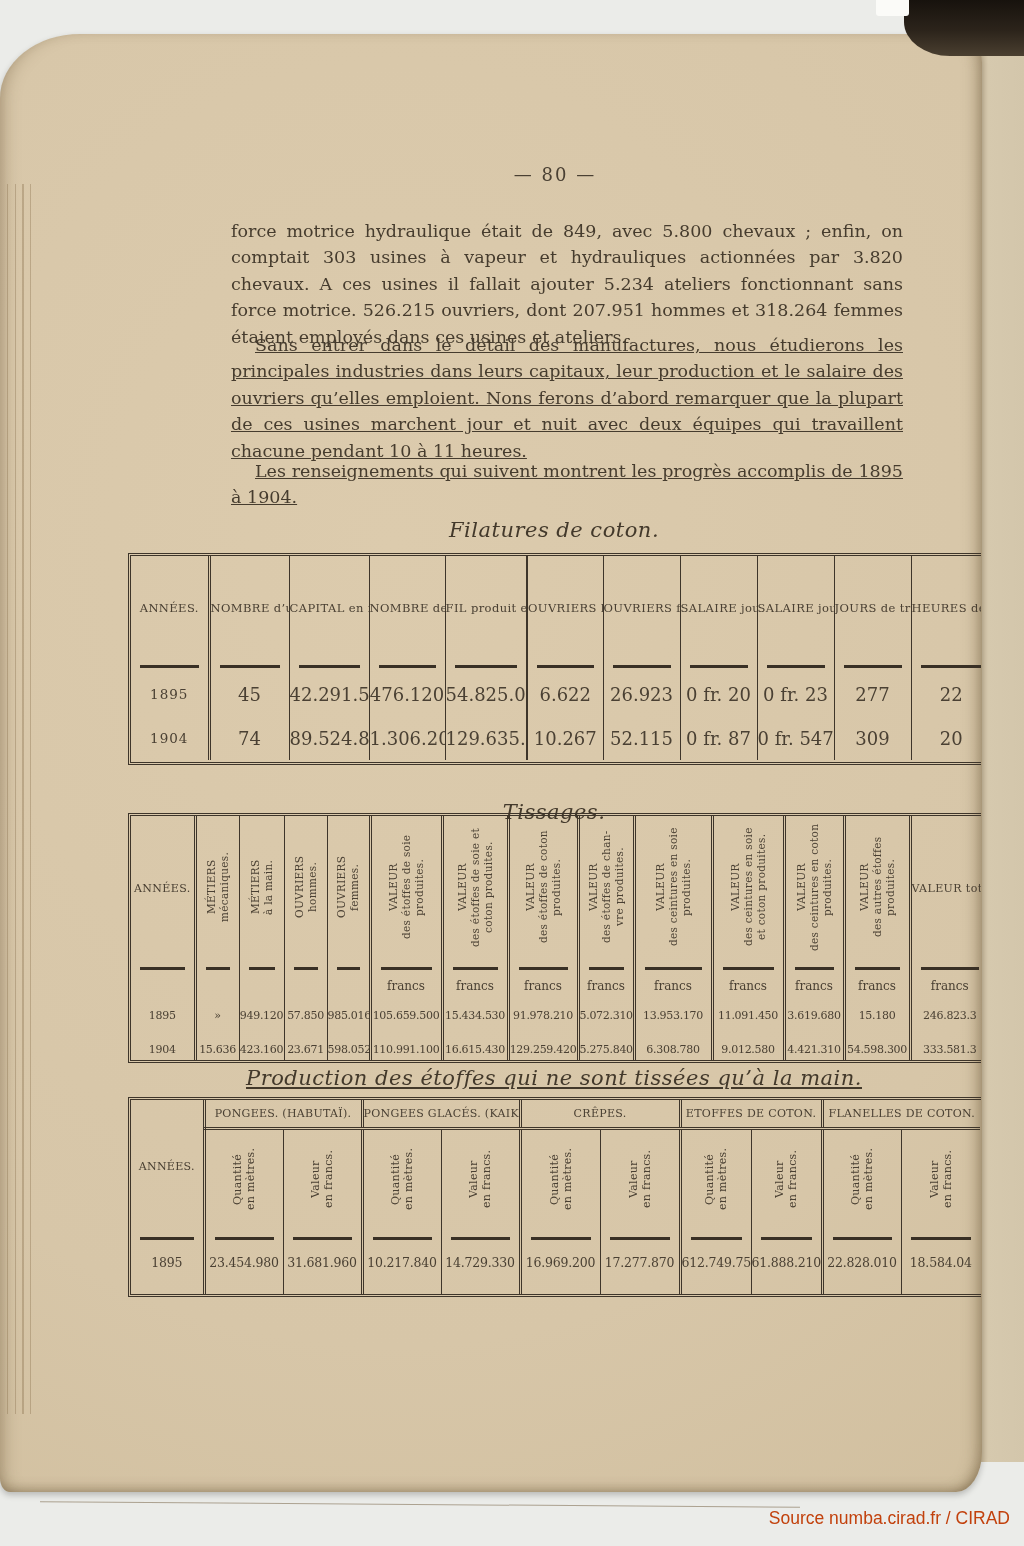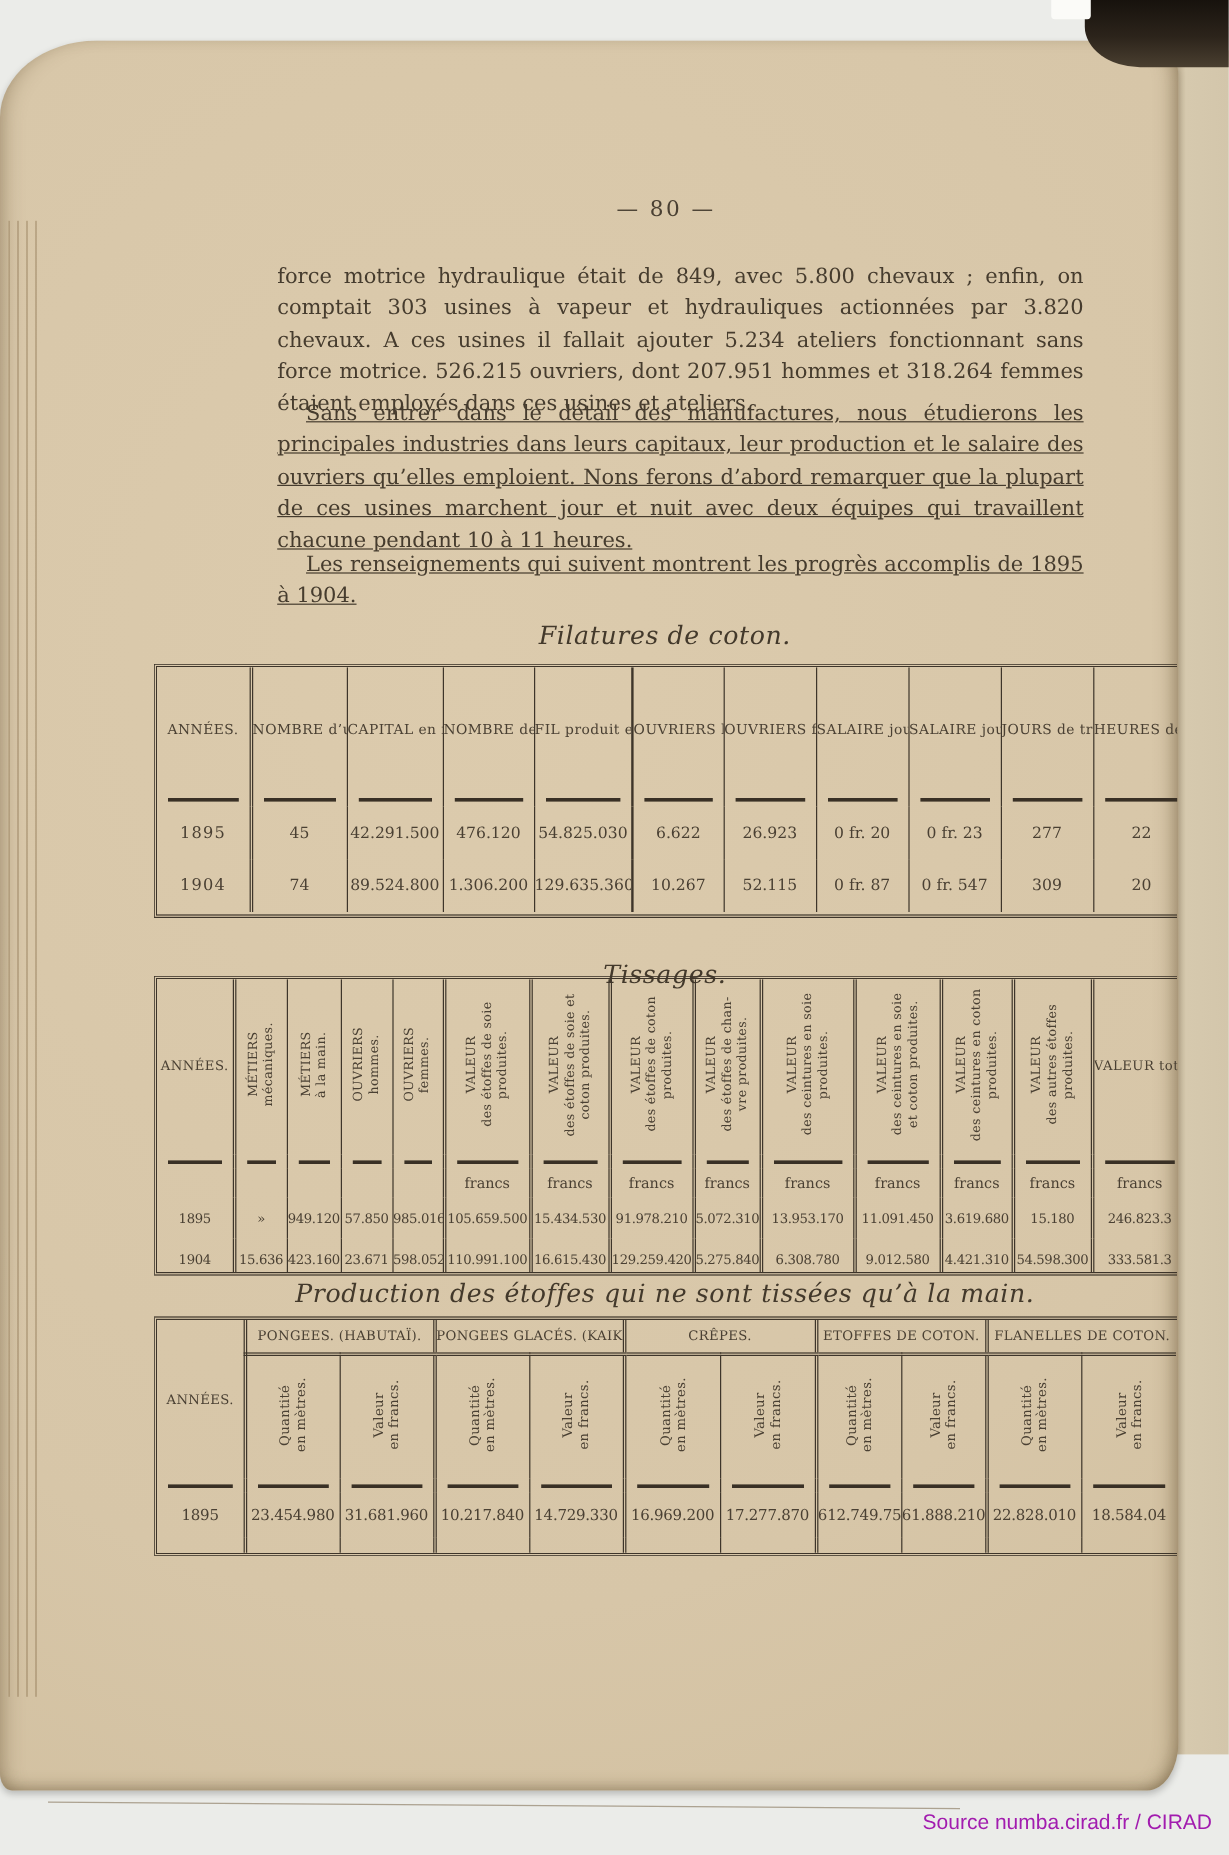--- a/index.html
+++ b/index.html
@@ -44,49 +44,49 @@
   .stack-lines{
     position:absolute;left:7px;top:150px;width:27px;height:1230px;z-index:3;
     background:repeating-linear-gradient(90deg, rgba(128,102,66,.34) 0 1.5px, rgba(0,0,0,0) 1.5px 7.5px);
   }
   .bottom-curl{
     position:absolute;left:40px;top:1470px;width:760px;height:1px;z-index:3;
     border-top:1.5px solid rgba(110,88,55,.5);transform:rotate(.4deg);
   }
   .credit{
     position:absolute;right:14px;top:1508px;z-index:5;
-    font-family:"Liberation Sans",sans-serif;font-size:17.5px;color:#a21caf;
+    font-family:"Liberation Sans",sans-serif;font-size:17.5px;color:#c2410c;
   }
   
   .page-number{position:absolute;left:230px;top:130px;width:650px;text-align:center;
     font-size:18px;letter-spacing:2px;color:var(--ink-soft);}
   .para{position:absolute;left:231px;width:672px;text-align:justify;
     font-size:17.5px;line-height:26.4px;color:#463c2e;}
   .para.indent{text-indent:24px;text-decoration:underline;}
   .p1{top:184px;}
   .p2{top:298px;}
   .p3{top:424px;}
   .tbl-title{position:absolute;left:129px;width:850px;text-align:center;
     font-style:italic;font-size:21px;color:#43392b;letter-spacing:.5px;}
   .title1{top:484px;}
   .title2{top:766px;}
-  .title3{top:1032px;}
+  .title3{top:1032px;text-decoration:underline;}
   .tbl-wrap{position:absolute;left:128px;width:853px;overflow:hidden;
     border:3px double var(--ink);border-right:none;}
   .w1{top:519px;height:212px;}
   .w2{top:779px;height:250px;}
   .w3{top:1063px;height:200px;}
   table.t{border-collapse:collapse;table-layout:fixed;}
   .t th,.t td{font-weight:normal;text-align:center;vertical-align:middle;
     padding:0;overflow:hidden;white-space:nowrap;color:var(--ink-soft);}
   .pre{white-space:pre-line;}
   .hdr th{font-size:11.5px;line-height:17px;letter-spacing:.4px;}
   .bars td{height:12px;}
   .bar{height:3px;background:#39něco;background:#393025;margin:3px 9px;}
-  .num{font-size:13px;}
+  .num{font-size:18px;}
   .yr{font-weight:bold;font-size:13.5px;letter-spacing:1px;color:#3c3226;}
   
   .t1{width:860px;}
   .t1 tr>*:nth-child(n+2){border-left:1px solid var(--ink);}
   .t1 tr>*:nth-child(2){border-left:3px double var(--ink);}
   .t1 tr>*:nth-child(6){border-left:2px solid var(--ink);}
   .t1 .hdr th{height:104px;}
   .t1 .data td{height:44px;}
   
   .t2{width:857px;}

